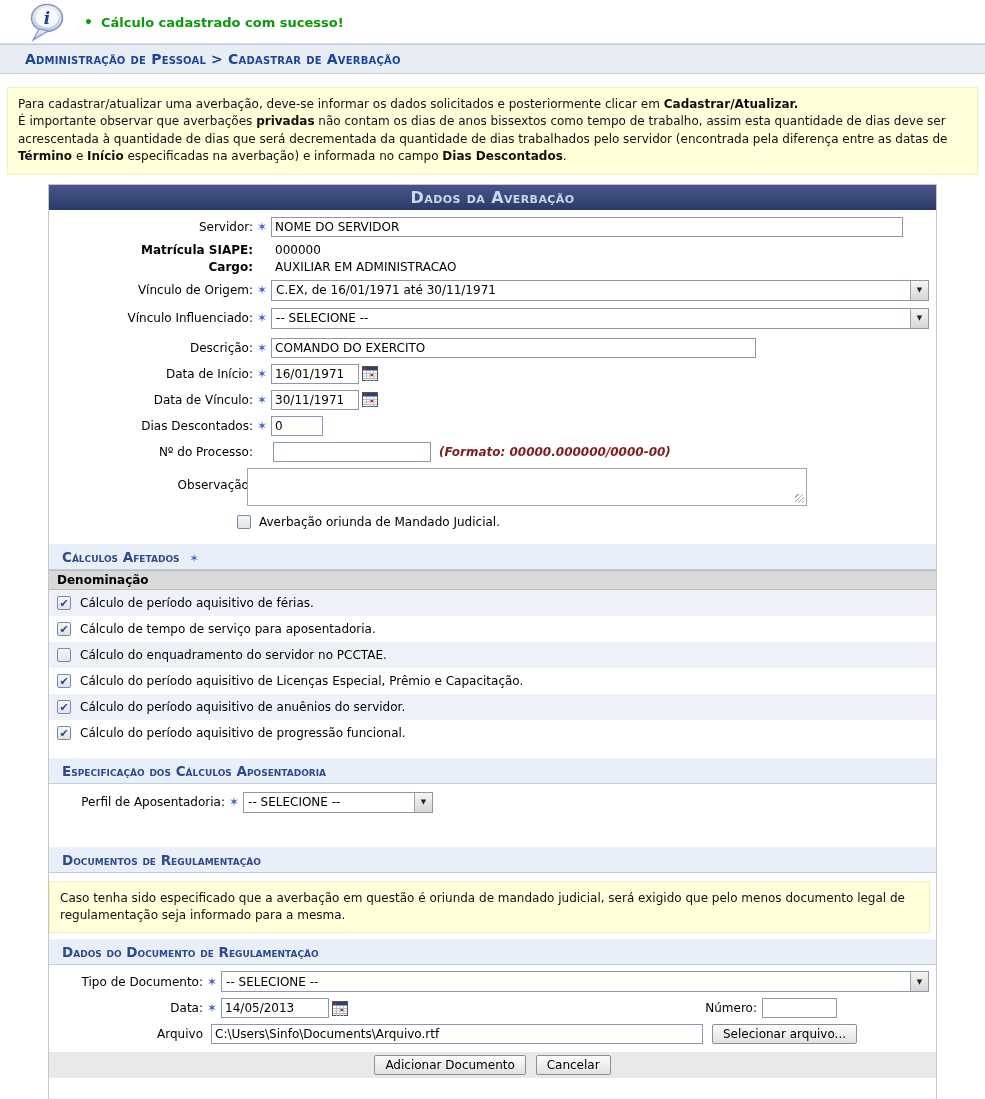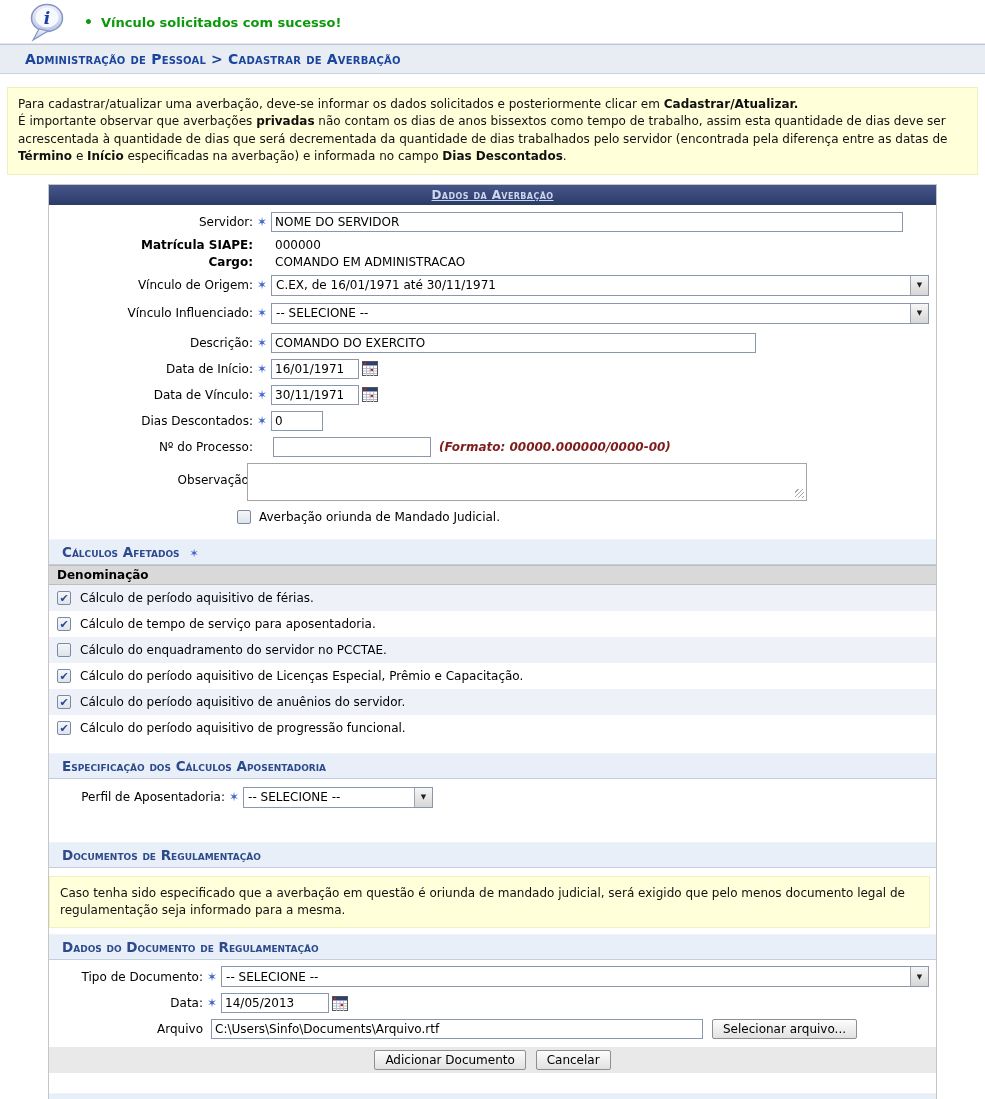--- a/index.html
+++ b/index.html
@@ -26,21 +26,21 @@
   .notice {
     background:#ffffd9; border:1px solid #f0f0c0;
     padding:8px 10px; line-height:1.45; color:#111;
   }
   .notice-top { margin:13px 7px 0 7px; }
 
   
   .panel { margin:9px 0 0 48px; width:889px; border:1px solid #c6c6c6; background:#fff; }
   .panel-title {
     background:linear-gradient(#46568c,#2b3b66); color:#ccd6ee; text-align:center;
-    font-weight:bold; font-variant:small-caps; font-size:12px; padding:3px 1px; letter-spacing:.4px;text-decoration:underline;
+    font-weight:bold; font-variant:small-caps; font-size:16px; padding:3px 1px; letter-spacing:.4px;
   }
 
   .row { display:flex; align-items:center; padding:3px 7px 3px 4px; }
   .lbl { width:200px; text-align:right; flex:none; }
   .lbl.b { font-weight:bold; }
   .req { color:#3f63c6; font-size:12px; margin:0 4px; flex:none; }
   .req-gap { width:20px; flex:none; }
   .plain-val { margin-left:2px; }
 
   input.txt {
@@ -123,21 +123,21 @@
           <stop offset="0" stop-color="#eef2fc"></stop>
             <stop offset="1" stop-color="#b9c6e6"></stop>
         </linearGradient>
       </defs>
       <ellipse cx="21" cy="16" rx="15.5" ry="13.5" fill="url(#ig)" stroke="#8694c0" stroke-width="1.5"></ellipse>
       <path d="M13 27 L7 38 L22 29 Z" fill="url(#ig)" stroke="#8694c0" stroke-width="1.2"></path>
       <ellipse cx="21" cy="15.5" rx="11.5" ry="10" fill="#f7f9ff"></ellipse>
       <text x="21" y="22" text-anchor="middle" font-size="17" font-style="italic" font-weight="bold" fill="#1d3f9e" font-family="DejaVu Serif, serif">i</text>
     </svg>
   </span>
-  <span class="success-msg"><span class="bullet">•</span><span>Vínculo solicitados com sucesso!</span></span>
+  <span class="success-msg"><span class="bullet">•</span><span>Cálculo cadastrado com sucesso!</span></span>
 </div>
 
 <div class="breadcrumb">Administração de Pessoal &gt; Cadastrar de Averbação</div>
 
 <div class="notice notice-top">
   <div><span>Para cadastrar/atualizar uma averbação, deve-se informar os dados solicitados e posteriormente clicar em </span><b>Cadastrar/Atualizar.</b></div>
   <div><span>É importante observar que averbações </span><b>privadas</b><span> não contam os dias de anos bissextos como tempo de trabalho, assim esta quantidade de dias deve ser acrescentada à quantidade de dias que será decrementada da quantidade de dias trabalhados pelo servidor (encontrada pela diferença entre as datas de </span><b>Término</b><span> e </span><b>Início</b><span> especificadas na averbação) e informada no campo </span><b>Dias Descontados</b><span>.</span></div>
 </div>
 
 <div class="panel">
@@ -153,21 +153,21 @@
 
     <div class="row">
       <span class="lbl b">Matrícula SIAPE:</span>
       <span class="req-gap"></span>
       <span class="plain-val">000000</span>
     </div>
 
     <div class="row" style="padding-top:0;">
       <span class="lbl b">Cargo:</span>
       <span class="req-gap"></span>
-      <span class="plain-val">COMANDO EM ADMINISTRACAO</span>
+      <span class="plain-val">AUXILIAR EM ADMINISTRACAO</span>
     </div>
 
     <div class="row">
       <span class="lbl">Vínculo de Origem:</span>
       <span class="req">✶</span>
       <div class="select" style="flex:1;">
         <span>C.EX, de 16/01/1971 até 30/11/1971</span>
         <span class="arrow-btn">▼</span>
       </div>
     </div>
@@ -306,20 +306,24 @@
       <input class="txt" style="width: 108px;" value="14/05/2013">
       <span class="cal">
         <svg width="16" height="15">
             <rect x="0.5" y="0.5" width="15" height="14" fill="#fff" stroke="#555"></rect>
             <rect x="1" y="1" width="14" height="3.5" fill="#2f4070"></rect>
             <rect x="2.2" y="1.6" width="2" height="2" fill="#cc2222"></rect>
             <path d="M1 7.5h14M1 10h14M1 12.5h14M4.5 5v10M8 5v10M11.5 5v10" stroke="#b7bccb" stroke-width="1" fill="none"></path>
             <rect x="8.6" y="8" width="2.4" height="2" fill="#cc2222"></rect>
           </svg>
       </span>
+      <span class="right-group">
+        <span style="margin-right:5px;">Número:</span>
+        <input class="txt" style="width: 75px;" value="">
+      </span>
     </div>
     <div class="row">
       <span class="doc-lbl">Arquivo</span>
       <span style="width:8px;flex:none;"></span>
       <input class="txt" style="width: 492px;" value="C:\Users\Sinfo\Documents\Arquivo.rtf">
       <button class="classic" style="margin-left:9px;">Selecionar arquivo...</button>
     </div>
     <div class="btnbar-gray">
       <button class="classic">Adicionar Documento</button>
       <button class="classic">Cancelar</button>

